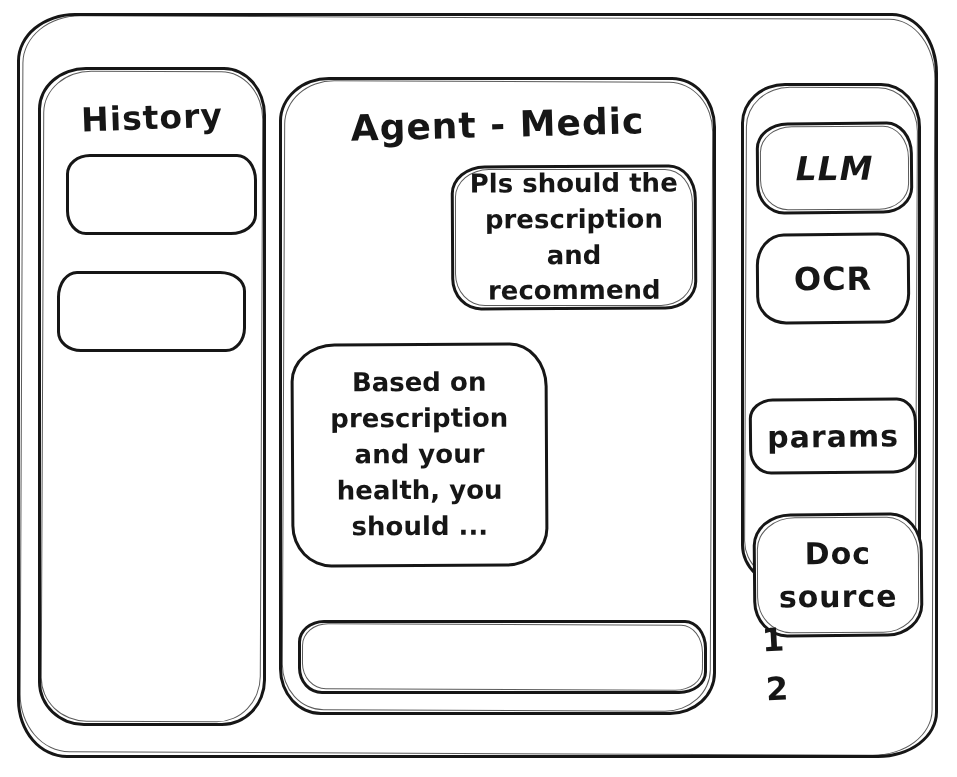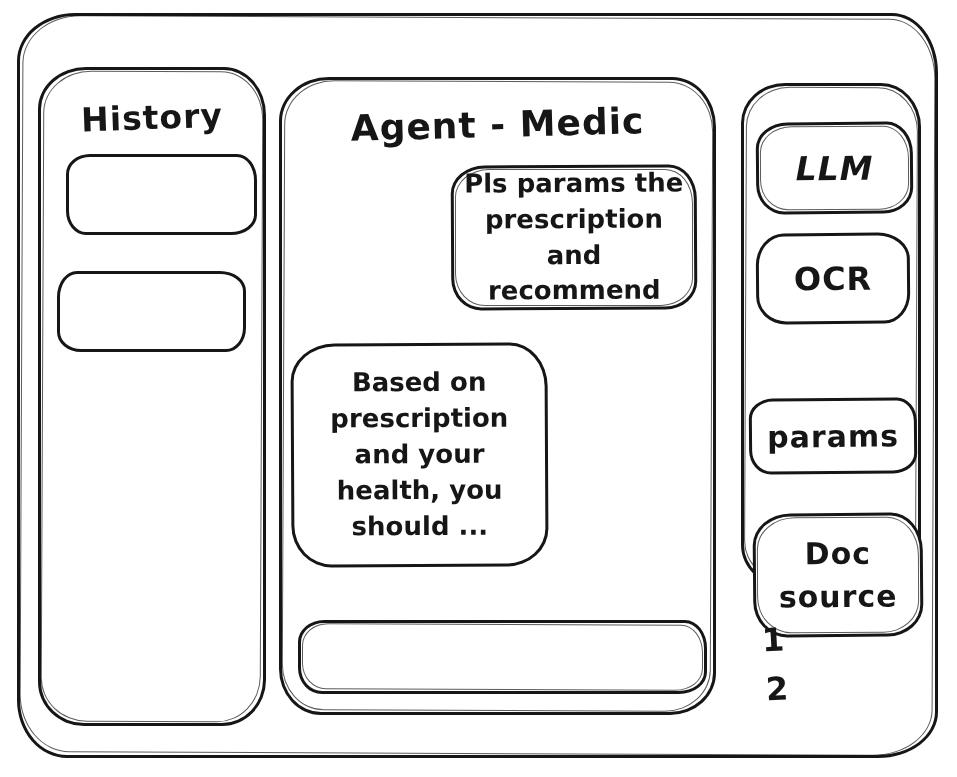--- a/index.html
+++ b/index.html
@@ -160,21 +160,21 @@
   <aside class="stroke dbl history-panel">
     <div class="panel-title history-title">History</div>
     <div class="hist-item hi1"></div>
     <div class="hist-item hi2"></div>
   </aside>
 
   <main class="stroke dbl chat-panel">
     <div class="panel-title chat-title">Agent - Medic</div>
 
     <div class="bubble bubble-user dbl">
-      <span>Pls params the prescription and recommend</span>
+      <span>Pls should the prescription and recommend</span>
     </div>
 
     <div class="bubble bubble-assistant">
       <span>Based on prescription and your health, you should ...</span>
     </div>
 
     <div class="input-wrap dbl">
       <input class="chat-input" placeholder="" style="">
     </div>
   </main>

